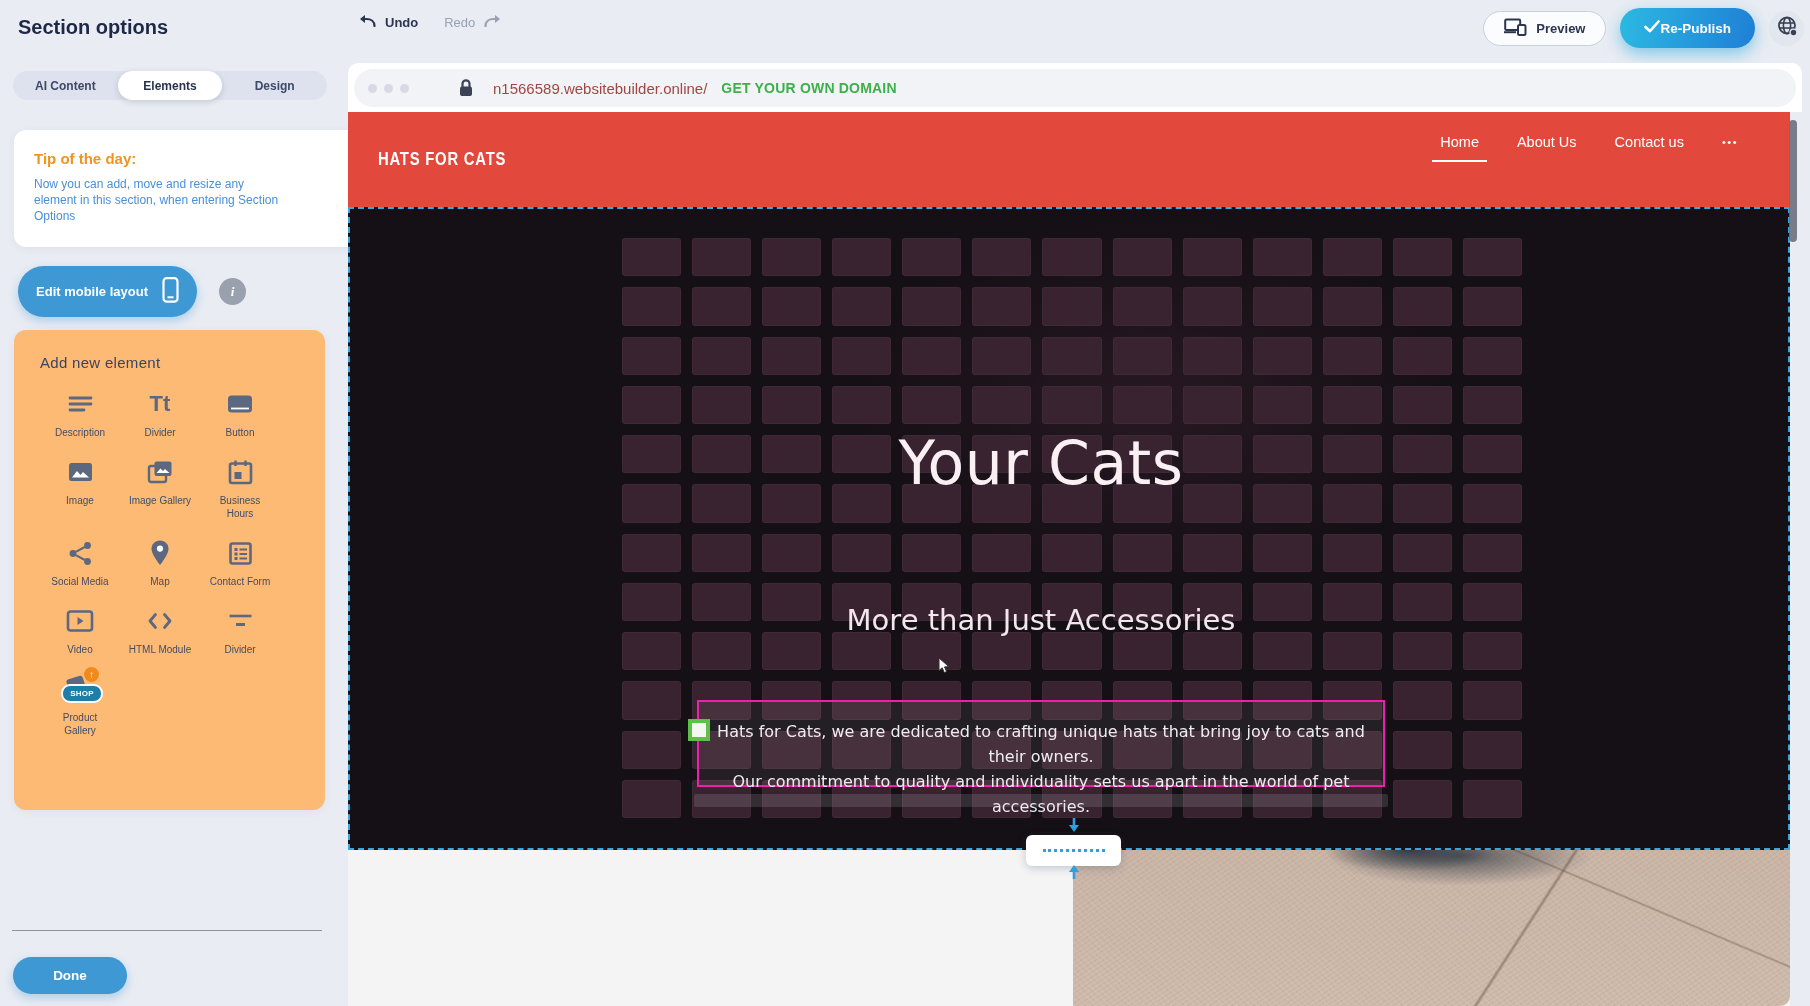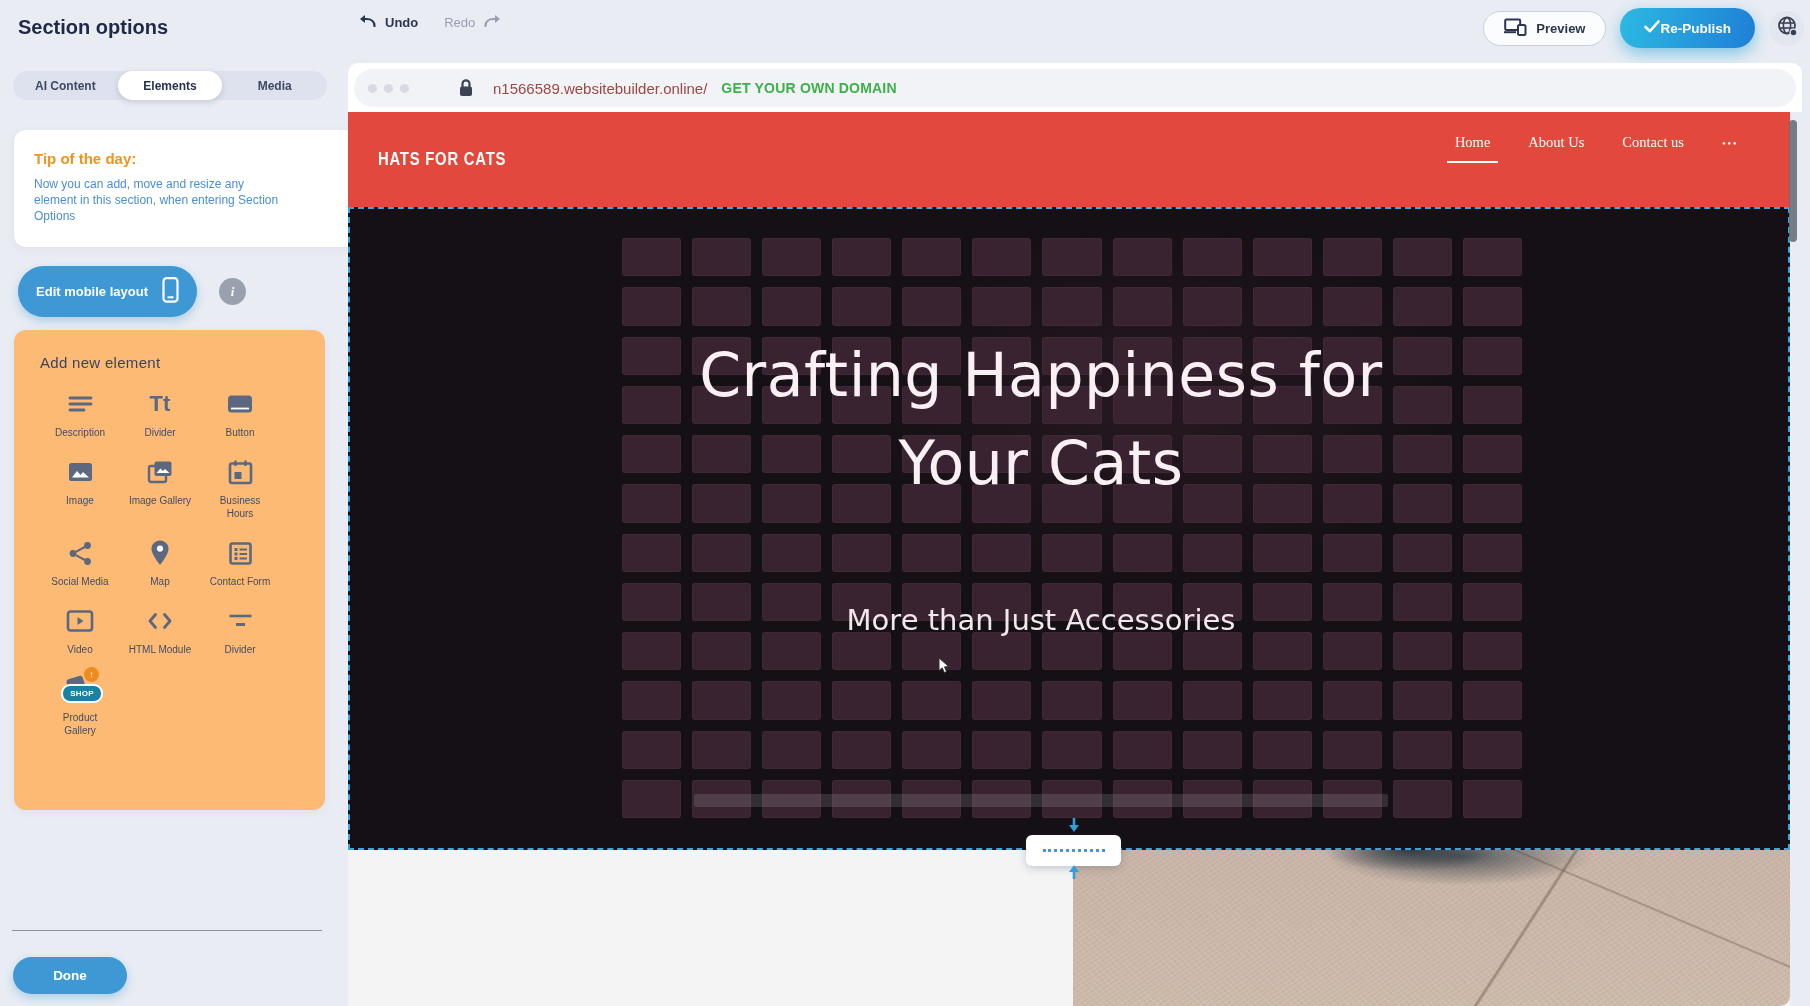--- a/index.html
+++ b/index.html
@@ -51,21 +51,21 @@
   .chrome { position:absolute; left:0; top:0; width:1454px; height:49px; background:#fff; border-radius:10px 10px 0 0; }
   .urlbar { position:absolute; left:6px; top:6px; width:1442px; height:38px; background:#f2f3f6; border-radius:19px; display:flex; align-items:center; }
   .dots { display:flex; gap:7px; margin-left:14px; }
   .dot { width:9px; height:9px; border-radius:50%; background:#d7dae2; }
   .url-lock { margin-left:48px; display:flex; align-items:center; }
   .url-text { margin-left:18px; font-size:15px; color:#9f4743; }
   .domain-cta { margin-left:14px; font-size:14px; font-weight:700; color:#3db04b; letter-spacing:.2px; cursor:pointer; }
 
   .site-header { position:absolute; left:0; top:49px; width:1442px; height:95px; background:#e2493c; }
   .logo { position:absolute; left:30px; top:36px; color:#fff; font-size:19px; font-weight:700; letter-spacing:1px; transform:scaleX(.78); transform-origin:left center; white-space:nowrap; }
-  .nav { position:absolute; right:52px; top:22px; display:flex; align-items:center; gap:38px;font-family:Liberation Serif, serif; }
+  .nav { position:absolute; right:52px; top:22px; display:flex; align-items:center; gap:38px; }
   .nav-item { position:relative; color:#fff; font-size:14.5px; padding-bottom:12px; cursor:pointer; }
   .nav-item.active::after { content:""; position:absolute; left:-8px; right:-8px; bottom:0; height:2px; background:#fff; }
   .nav-more { color:#fff; font-size:11px; letter-spacing:1.5px; padding-bottom:12px; cursor:pointer; }
 
   .hero { position:absolute; left:0; top:144px; width:1442px; height:643px; background:#151015;
     background-image:radial-gradient(ellipse 420px 260px at 56% 30%, rgba(120,60,95,.18), rgba(0,0,0,0) 70%); border:2px dashed #3aa6e0; }
   .hero-grid { position:absolute; left:272px; top:29px; width:900px; height:580px; display:grid; grid-template-columns:repeat(13,1fr); grid-template-rows:repeat(12,1fr); gap:11px; }
   .hero-grid > div { background:#3a2330; border-radius:3px; box-shadow:inset 0 0 0 1px rgba(255,255,255,.03); }
   .hero-content { position:absolute; left:0; top:0; right:56px; height:100%; text-align:center; font-family:"DejaVu Sans", sans-serif; }
   .hero-h1 { position:absolute; left:0; right:0; top:122px; color:#faf0f4; font-size:60px; line-height:88px; font-weight:400; letter-spacing:.5px; }
@@ -153,21 +153,21 @@
       </div>
     </div>
   </div>
 
   <div class="sidebar">
     <div class="sb-title">Section options</div>
 
     <div class="tabs">
       <div class="tab">AI Content</div>
       <div class="tab active">Elements</div>
-      <div class="tab">Media</div>
+      <div class="tab">Design</div>
     </div>
 
     <div class="tip-card">
       <div class="tip-title">Tip of the day:</div>
       <div class="tip-body">Now you can add, move and resize any element in this section, when entering Section Options</div>
     </div>
 
     <div class="mobile-row">
       <button class="mobile-btn">
         <span>Edit mobile layout</span>
@@ -527,24 +527,31 @@
           <div></div>
           <div></div>
           <div></div>
           <div></div>
           <div></div>
           <div></div>
           <div></div>
         </div>
       <div class="hero-content">
         <div class="hero-h1">
-          <span>Crafting Happiness for</span><br>
+          <br>
           <span>Your Cats</span>
         </div>
         <div class="hero-sub">More than Just Accessories</div>
+        <div class="desc-box">
+          <span class="desc-handle"></span>
+          <div class="desc-text">
+            <span>Hats for Cats, we are dedicated to crafting unique hats that bring joy to cats and their owners.</span><br>
+            <span>Our commitment to quality and individuality sets us apart in the world of pet accessories.</span>
+          </div>
+        </div>
         <div class="ghost-bar"></div>
       </div>
       <span class="cursor">
         <svg width="14" height="18" viewBox="0 0 14 18">
             <path d="M1 1 L1 13.5 L4.2 10.8 L6.3 15.6 L8.6 14.6 L6.5 9.9 L10.8 9.6 Z" fill="#fff" stroke="#333" stroke-width="1"></path>
           </svg>
       </span>
     </div>
 
     <div class="below">

